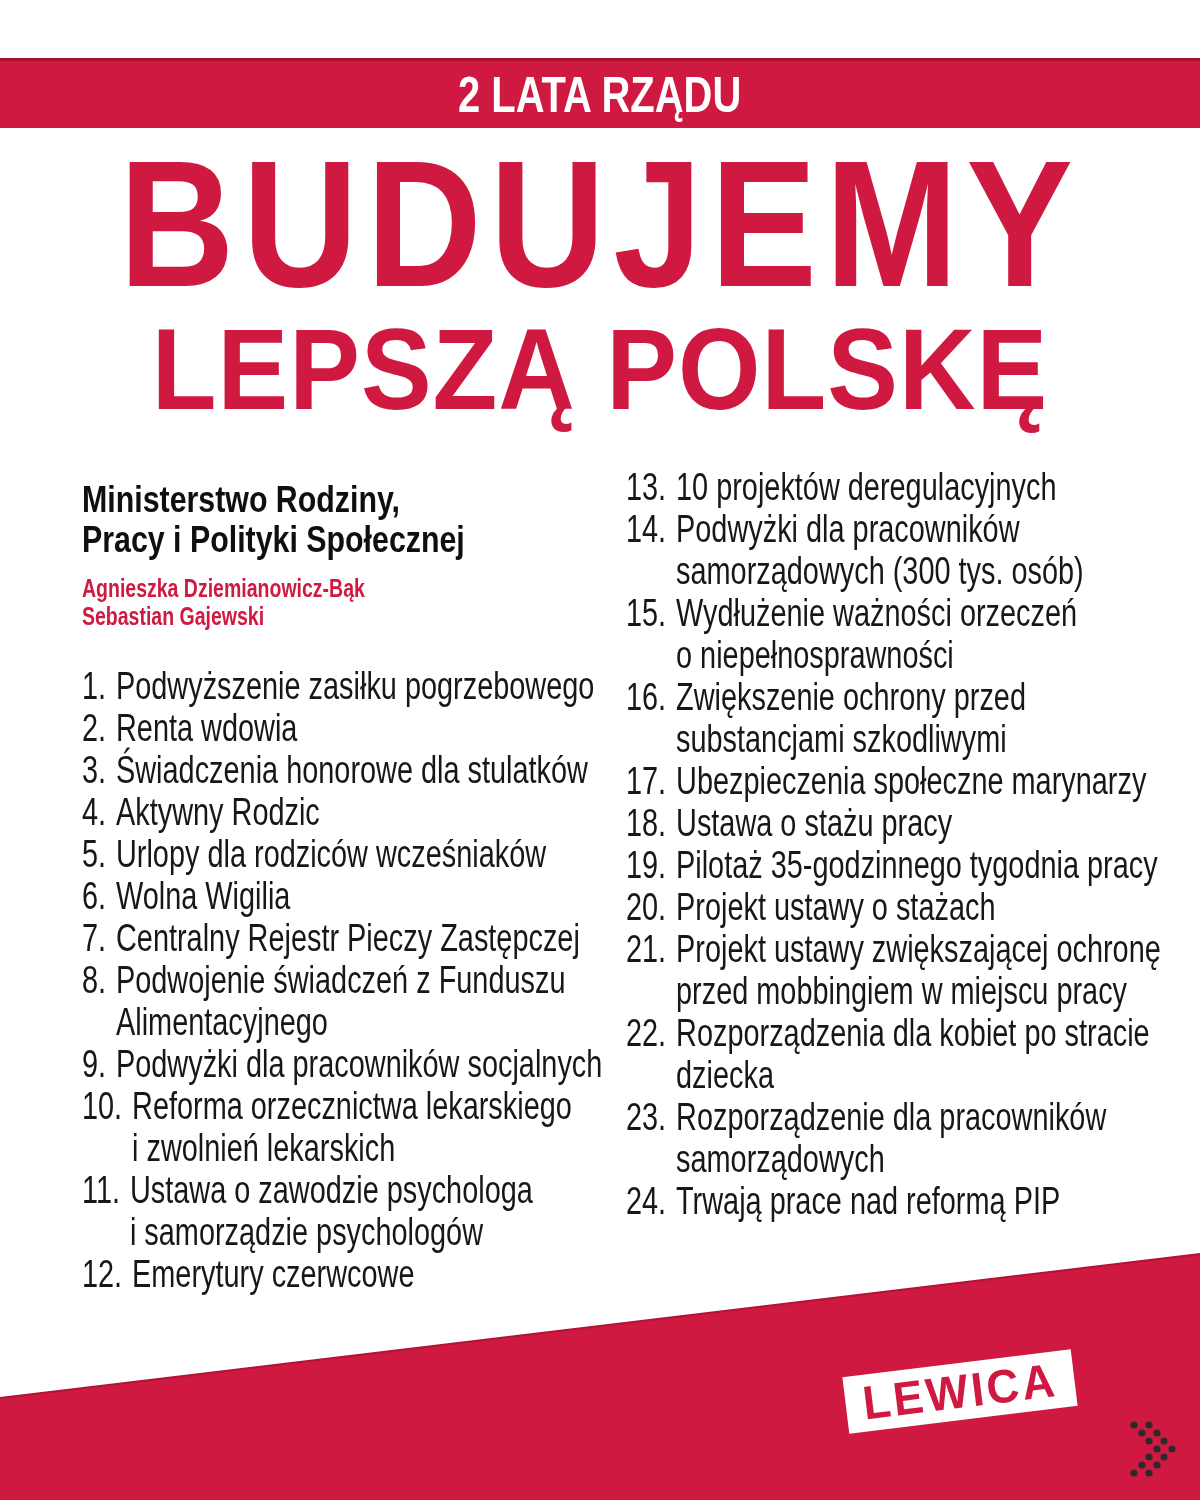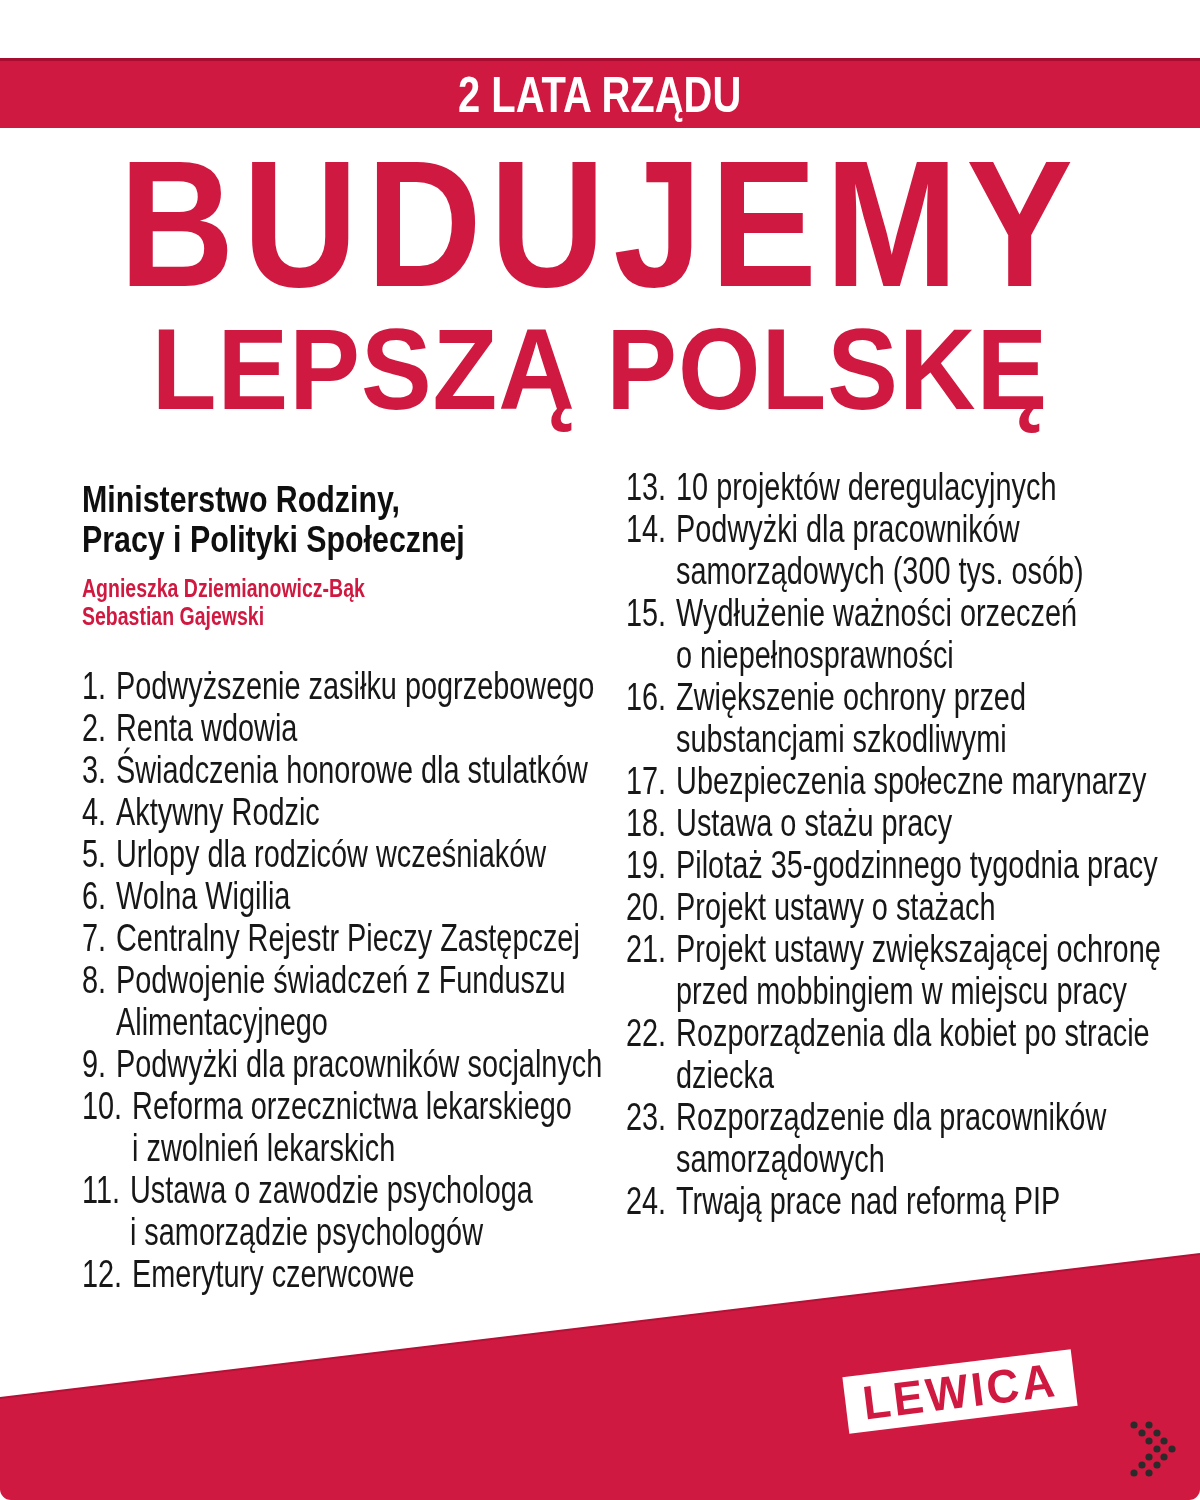--- a/index.html
+++ b/index.html
@@ -1,17 +1,17 @@
 <!DOCTYPE html>
 <html style="--red: #d01940; --red-dark: #a60d31;"><head>
 <meta charset="utf-8">
 <style>
   html, body { margin:0; padding:0; }
   body { width:1200px; height:1500px; background:#ffffff; font-family:"Liberation Sans", sans-serif; }
-  #poster { position:relative; width:1200px; height:1500px; overflow:hidden; background:#ffffff;border-radius:11px; }
+  #poster { position:relative; width:1200px; height:1500px; overflow:hidden; background:#ffffff; }
 
   
   .topbar {
     position:absolute; left:0; top:58px; width:1200px; height:70px;
     background:var(--red); border-top:3px solid var(--red-dark); box-sizing:border-box;
     display:flex; align-items:center; justify-content:center;
   }
   .topbar-text {
     color:#fff; font-weight:bold; font-size:47px; line-height:1;
     transform:scale(0.85,1.05); white-space:nowrap;

